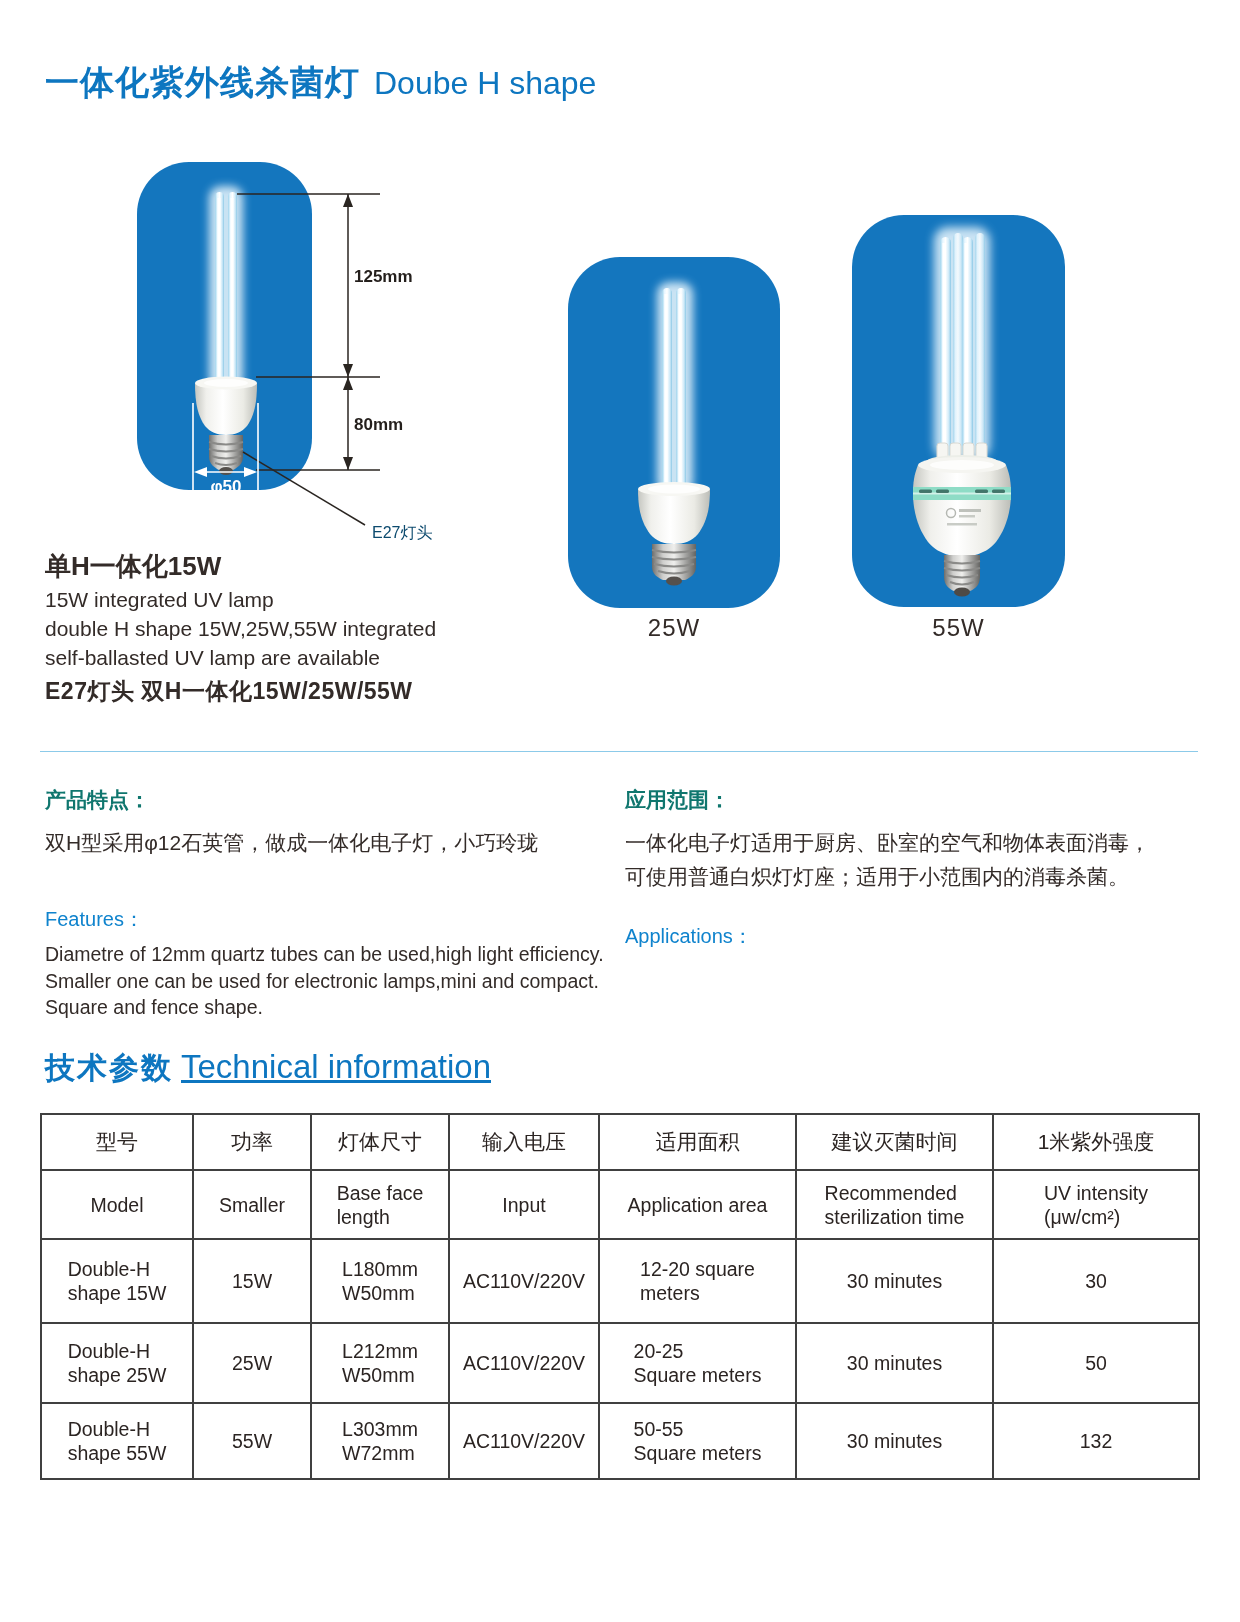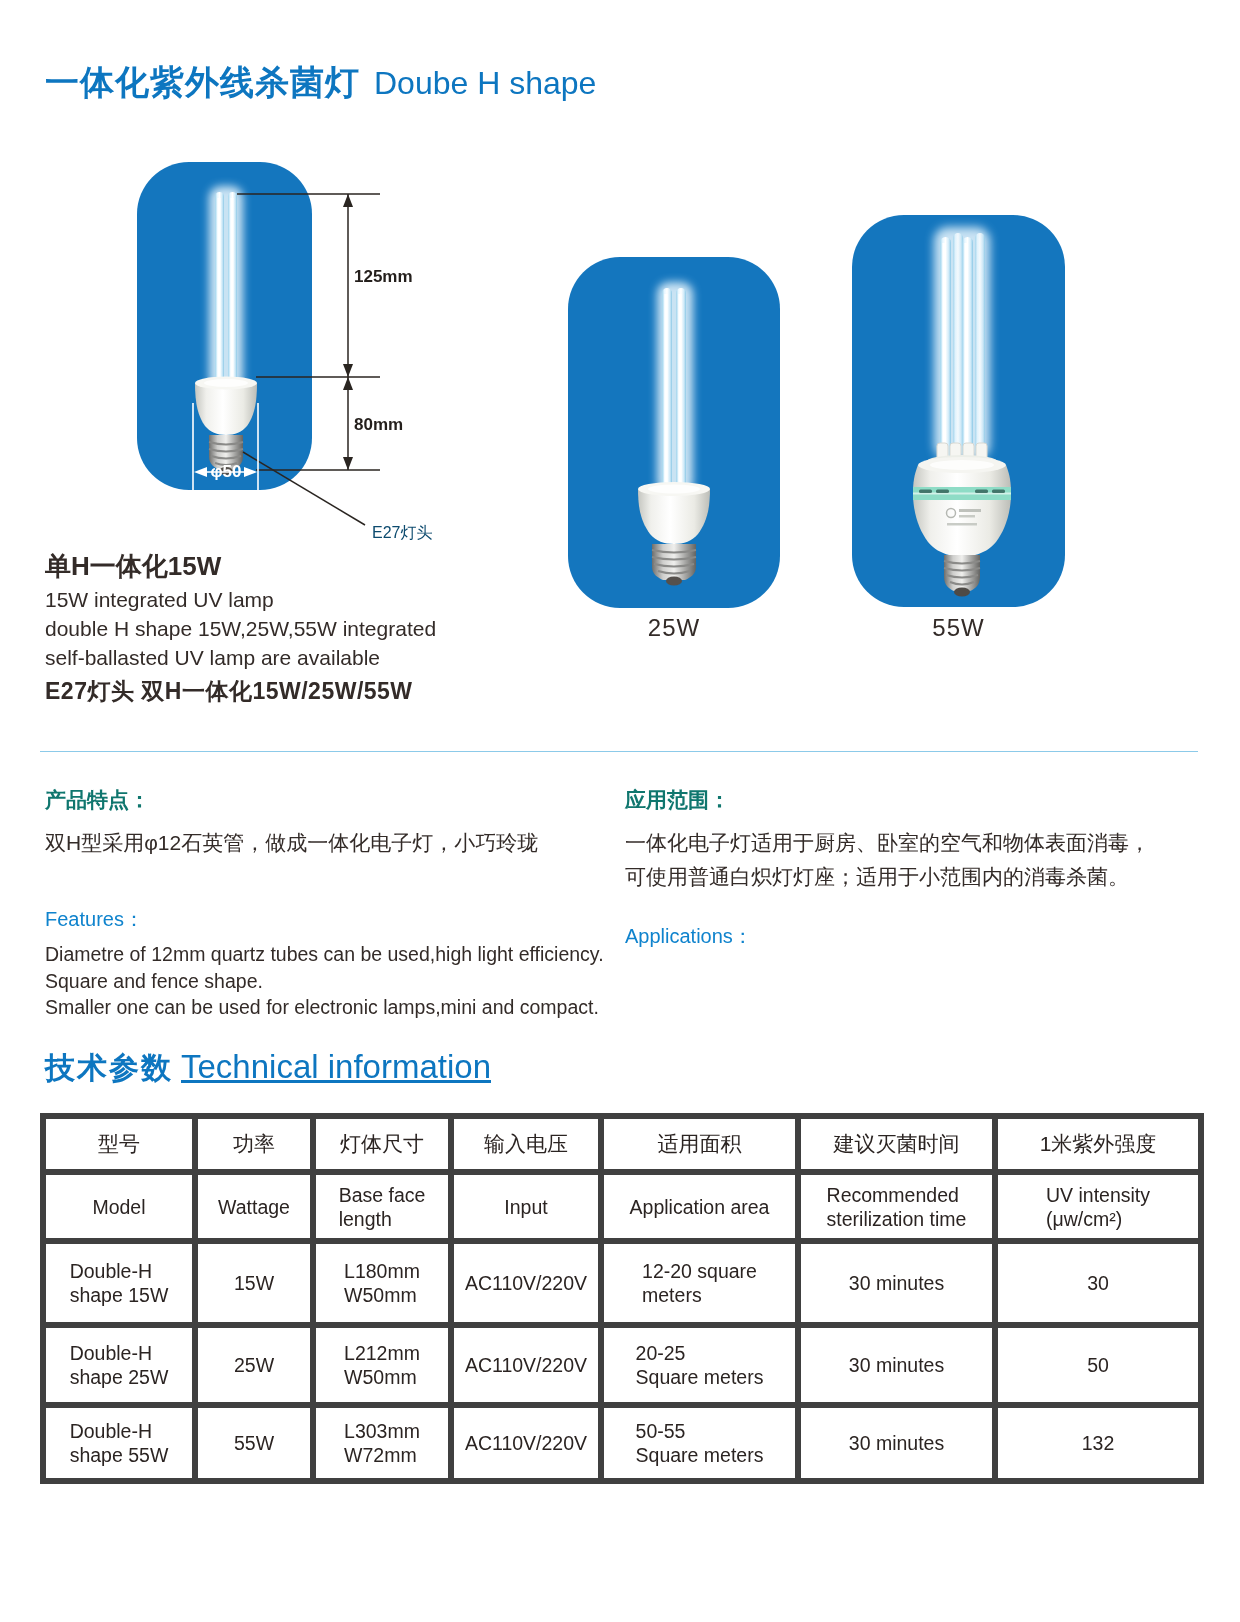--- a/index.html
+++ b/index.html
@@ -23,21 +23,21 @@
 
   .watt-label { font-size:24px; color:#332b28; text-align:center; letter-spacing:1px; }
   #label-25w { left:568px; top:614px; width:212px; }
   #label-55w { left:852px; top:614px; width:213px; }
 
   
   #dims-svg { left:120px; top:150px; width:360px; height:400px; }
   .dim-label { font-size:17px; font-weight:bold; color:#241f1c; white-space:nowrap; }
   #dim-125 { left:354px; top:267px; }
   #dim-80  { left:354px; top:415px; }
-  #dim-phi50 { left:197px; top:462px; width:58px; text-align:center; color:#ffffff; font-size:17px; font-weight:bold; }
+  #dim-phi50 { left:197px; top:477px; width:58px; text-align:center; color:#ffffff; font-size:17px; font-weight:bold; }
   #dim-e27 { left:372px; top:523px; font-size:16px; font-weight:normal; color:#0c4a6e; }
 
   
   #model-zh { left:45px; top:549px; font-size:26px; font-weight:bold; color:#332b28; }
   #desc-block { left:45px; top:585px; font-size:21px; color:#332b28; line-height:29px; }
   #model-double { left:45px; top:676px; font-size:23px; font-weight:bold; color:#332b28; letter-spacing:0.5px; }
 
   
   .divider { left:40px; top:751px; width:1158px; height:1px; background:#8ccae9; }
 
@@ -53,21 +53,21 @@
   #applications-col .gap-zh-en { height:29px; }
 
   
   #tech-heading { left:45px; top:1048px; color:#0d76c0; white-space:nowrap; }
   #tech-heading .zh { font-size:30px; font-weight:bold; letter-spacing:2px; }
   #tech-heading .en { font-size:33px; font-weight:normal; margin-left:8px;text-decoration:underline; }
 
   #tech-table { left:40px; top:1113px; }
   table { border-collapse:collapse; table-layout:fixed; width:1158px; }
   th,td {
-    border:6px solid #404040; padding:0 6px; text-align:center; vertical-align:middle;
+    border:2px solid #404040; padding:0 6px; text-align:center; vertical-align:middle;
     font-weight:normal; color:#2b2422; overflow:hidden;
   }
   .zh-h { font-size:21px; }
   .en-h, td { font-size:19.5px; line-height:24px; }
   .blk { display:inline-block; text-align:left; white-space:pre-line; }
 </style>
 </head>
 <body>
 
 <div class="page">
@@ -274,22 +274,22 @@
   <div class="abs watt-label" id="label-55w">55W</div>
 
   <div class="abs divider"></div>
 
   <div class="abs col" id="features-col">
     <p class="sec-title">产品特点：</p>
     <p class="sec-zh">双H型采用φ12石英管，做成一体化电子灯，小巧玲珑</p>
     <div class="gap-zh-en"></div>
     <p class="sec-en-title">Features：</p>
     <p class="sec-en">Diametre of 12mm quartz tubes can be used,high light efficiency.</p>
+    <p class="sec-en">Smaller one can be used for electronic lamps,mini and compact.</p>
     <p class="sec-en">Square and fence shape.</p>
-    <p class="sec-en">Smaller one can be used for electronic lamps,mini and compact.</p>
   </div>
 
   <div class="abs col" id="applications-col">
     <p class="sec-title">应用范围：</p>
     <p class="sec-zh">一体化电子灯适用于厨房、卧室的空气和物体表面消毒，</p>
     <p class="sec-zh">可使用普通白炽灯灯座；适用于小范围内的消毒杀菌。</p>
     <div class="gap-zh-en"></div>
     <p class="sec-en-title">Applications：</p>
   </div>
 
@@ -313,21 +313,21 @@
         <th class="zh-h">型号</th>
         <th class="zh-h">功率</th>
         <th class="zh-h">灯体尺寸</th>
         <th class="zh-h">输入电压</th>
         <th class="zh-h">适用面积</th>
         <th class="zh-h">建议灭菌时间</th>
         <th class="zh-h">1米紫外强度</th>
       </tr>
       <tr style="height:69px">
         <th class="en-h">Model</th>
-        <th class="en-h">Wattage</th>
+        <th class="en-h">Smaller</th>
         <th class="en-h"><span class="blk">Base face
 length</span></th>
         <th class="en-h">Input</th>
         <th class="en-h">Application area</th>
         <th class="en-h"><span class="blk">Recommended
 sterilization time</span></th>
         <th class="en-h"><span class="blk">UV intensity
 (μw/cm²)</span></th>
       </tr>
       <tr style="height:84px">

